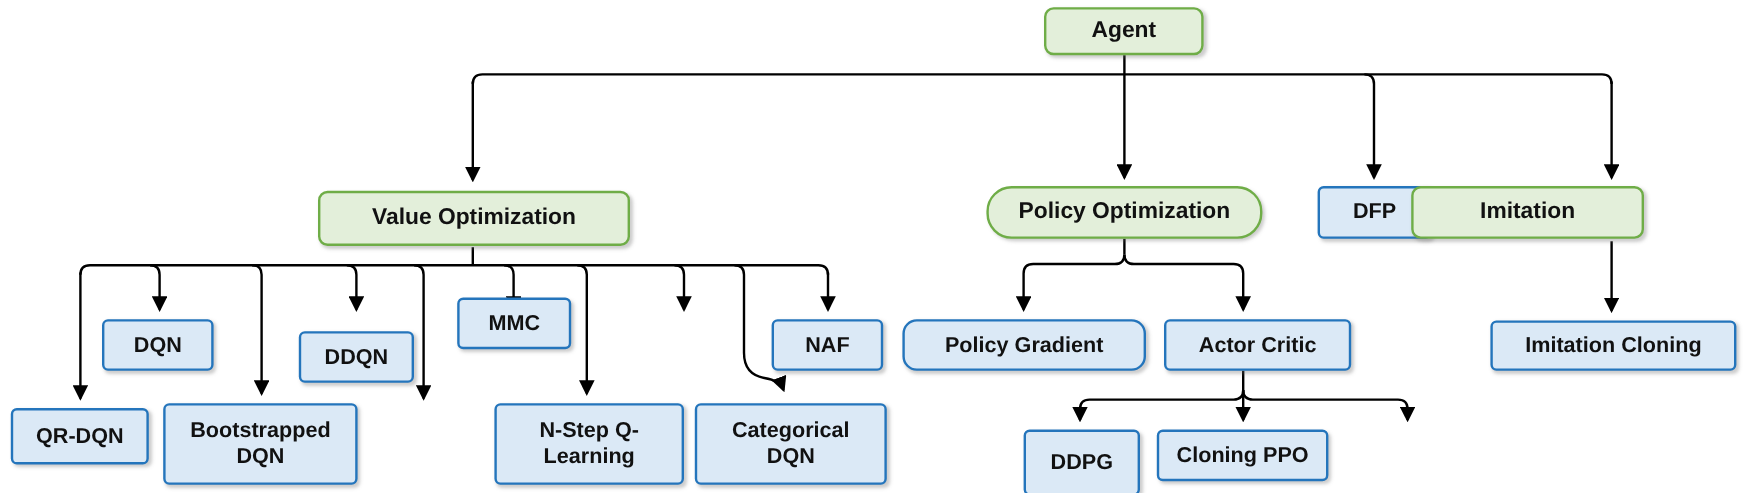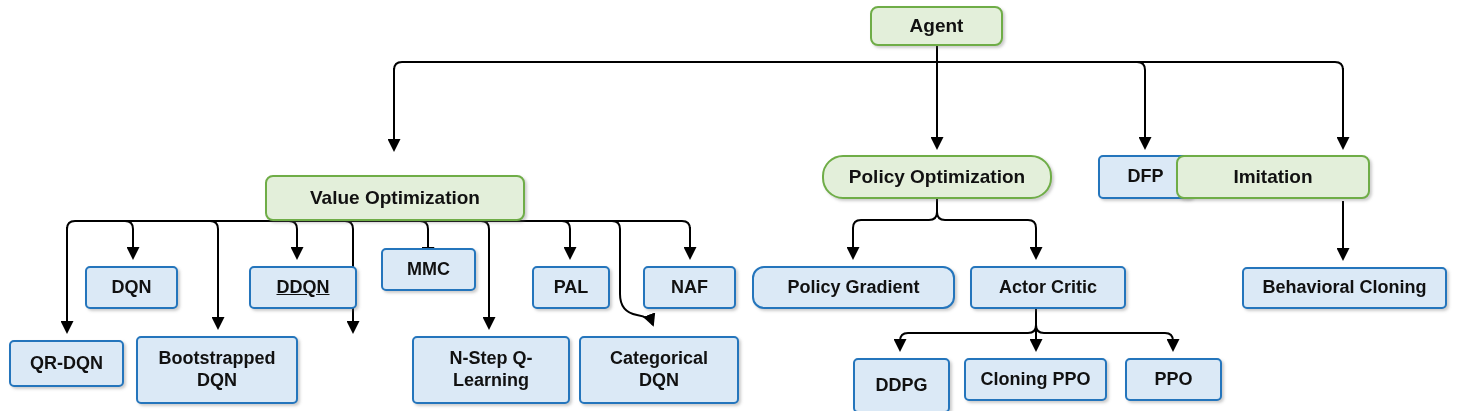--- a/index.html
+++ b/index.html
@@ -70,37 +70,35 @@
 
     <path class="edge" d="M1343,201 V259" marker-end="url(#ah)"></path>
 
     <path class="edge" d="M1036,309 V325"></path>
     <path class="edge" d="M1036,325 Q1036,333 1028,333 H908 Q900,333 900,341 V350" marker-end="url(#ah)"></path>
     <path class="edge" d="M1036,325 V350" marker-end="url(#ah)"></path>
     <path class="edge" d="M1036,325 Q1036,333 1044,333 H1165 Q1173,333 1173,341 V350" marker-end="url(#ah)"></path>
   </svg>
 
   <div class="node category" style="left:870px;  top:6px;   width:133px; height:40px;">Agent</div>
-  <div class="node category" style="left:265px;  top:175px; width:260px; height:46px;">Value Optimization</div>
+  <div class="node category" style="left:265px;  top:159px; width:260px; height:46px;">Value Optimization</div>
   <div class="node category" style="left:822px;  top:155px; width:230px; height:44px;border-radius:21px;">Policy Optimization</div>
   <div class="node algorithm" style="left:1098px; top:155px; width:95px;  height:44px;">DFP</div>
   <div class="node category" style="left:1176px; top:155px; width:194px; height:44px;">Imitation</div>
 
   <div class="node algorithm" style="left:85px;   top:266px; width:93px;  height:43px;">DQN</div>
-  <div class="node algorithm" style="left:249px;  top:266px; width:108px;  height:43px;text-decoration:underline;">DDQN</div>
+  <div class="node algorithm" style="left:249px;  top:276px; width:96px;  height:43px;">DDQN</div>
   <div class="node algorithm" style="left:381px;  top:248px; width:95px;  height:43px;">MMC</div>
-  <div class="node algorithm" style="left:532px;  top:266px; width:78px;  height:43px;">PAL</div>
   <div class="node algorithm" style="left:643px;  top:266px; width:93px;  height:43px;">NAF</div>
 
   <div class="node algorithm" style="left:9px;    top:340px; width:115px; height:47px;">QR-DQN</div>
   <div class="node algorithm" style="left:136px;  top:336px; width:162px; height:68px;text-align:center;">Bootstrapped DQN</div>
   <div class="node algorithm" style="left:412px;  top:336px; width:158px; height:68px;">N-Step Q-Learning</div>
   <div class="node algorithm" style="left:579px;  top:336px; width:160px; height:68px;">Categorical DQN</div>
 
   <div class="node algorithm" style="left:752px;  top:266px; width:203px; height:43px;border-radius:12px;">Policy Gradient</div>
   <div class="node algorithm" style="left:970px;  top:266px; width:156px; height:43px;">Actor Critic</div>
-  <div class="node algorithm" style="left:1242px; top:267px; width:205px; height:42px;">Behavioral Cloning</div>
+  <div class="node algorithm" style="left:1242px; top:267px; width:205px; height:42px;">Imitation Cloning</div>
 
   <div class="node algorithm" style="left:853px;  top:358px; width:97px;  height:55px;">DDPG</div>
   <div class="node algorithm" style="left:964px;  top:358px; width:143px; height:43px;">Cloning PPO</div>
-  <div class="node algorithm" style="left:1125px; top:358px; width:97px;  height:43px;">PPO</div>
 
 </div>
 
 </body></html>

